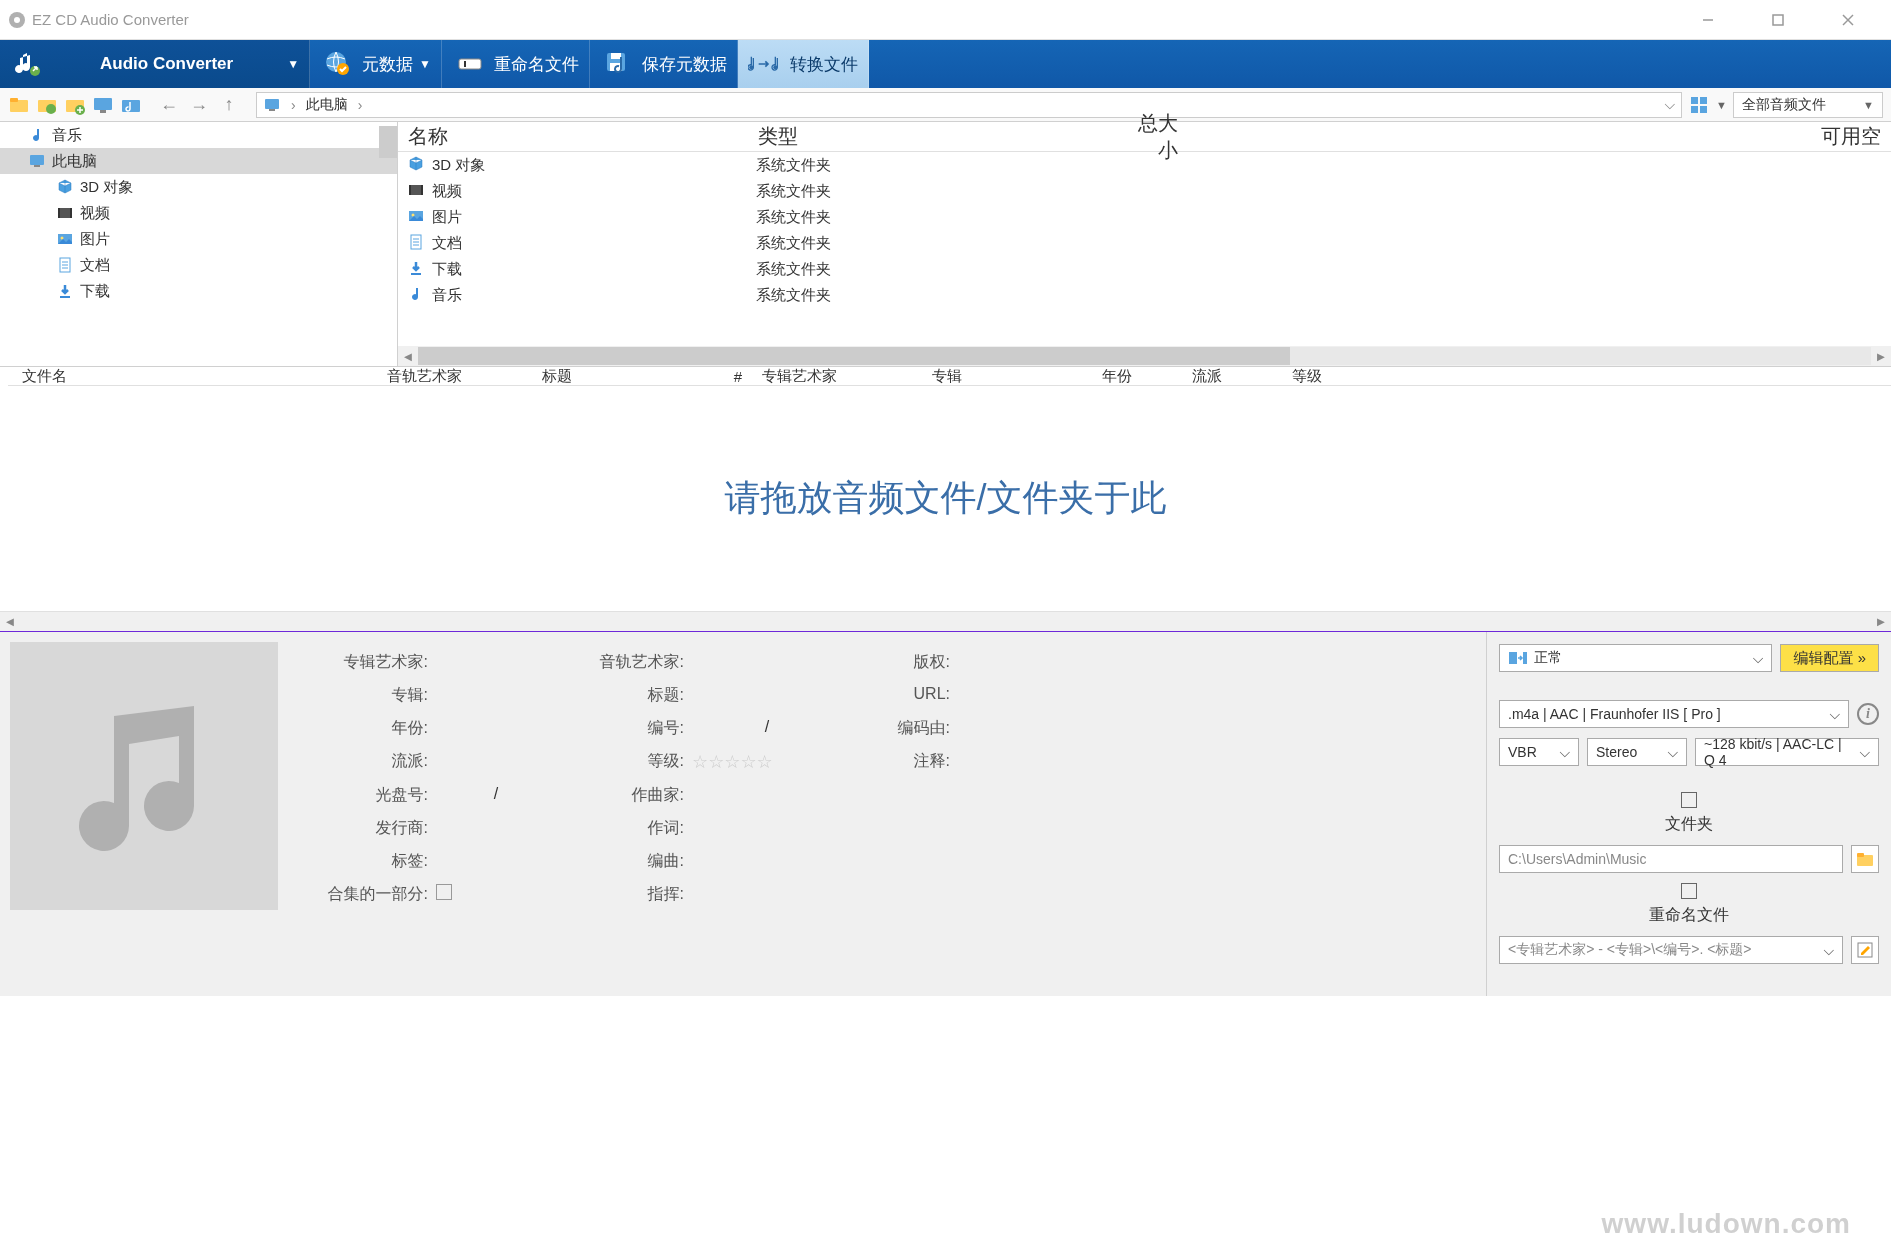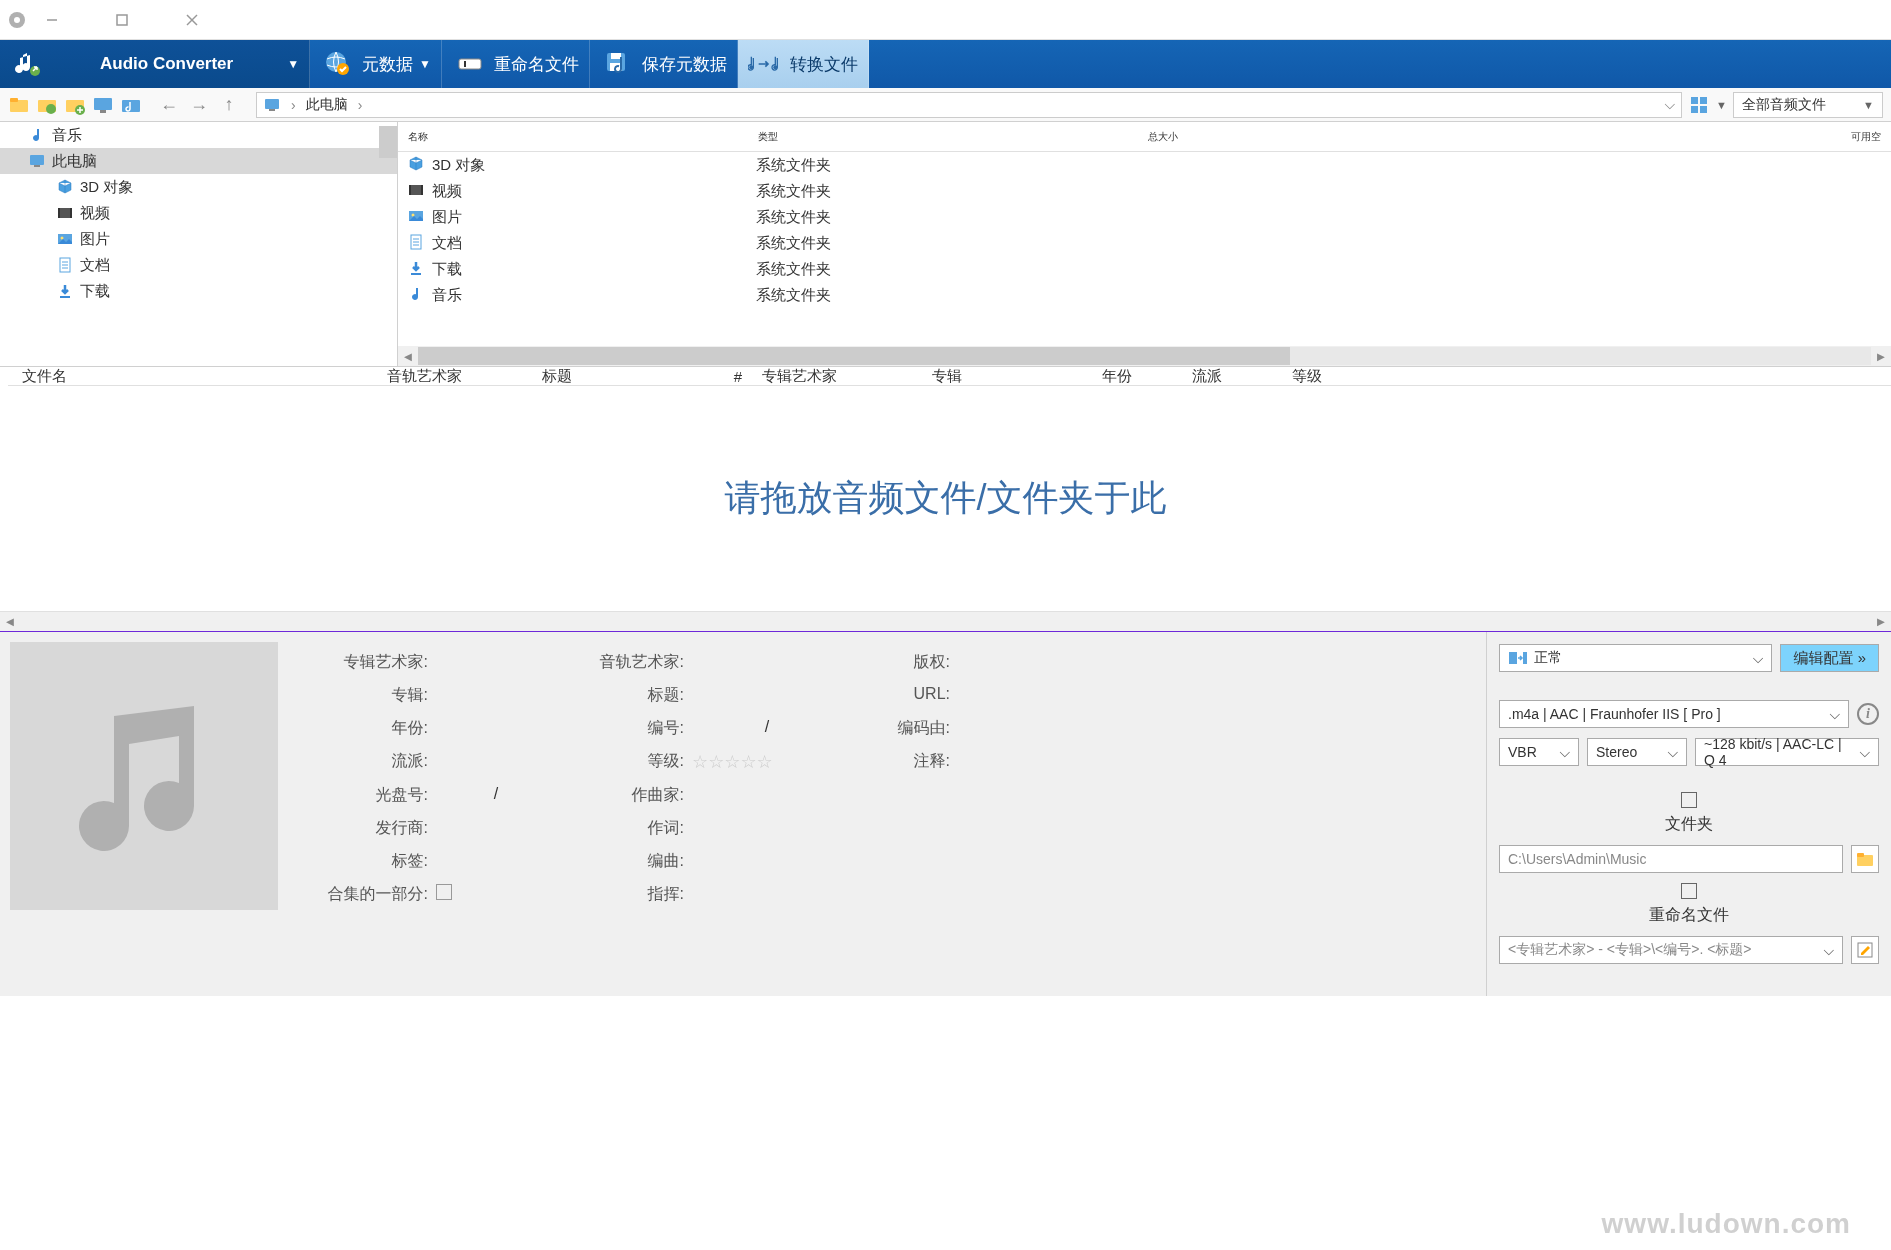--- a/index.html
+++ b/index.html
@@ -37,21 +37,21 @@
 
 .split-top { display: flex; height: 245px; border-bottom: 1px solid #d0d0d0; }
 .tree-panel { width: 398px; border-right: 1px solid #d0d0d0; overflow-y: auto; background: #fff; position: relative; }
 .tree-item { display: flex; align-items: center; height: 26px; padding-left: 28px; gap: 6px; cursor: pointer; font-size: 15px; }
 .tree-item.child { padding-left: 56px; }
 .tree-item.selected { background: #d8d8d8; }
 .tree-item .ticon { width: 18px; height: 18px; display: flex; align-items: center; justify-content: center; }
 .tree-scroll-thumb { position: absolute; right: 0; top: 4px; width: 18px; height: 32px; background: #ccc; border-radius: 0; }
 
 .file-list { flex: 1; display: flex; flex-direction: column; background: #fff; position: relative; }
-.fl-header { display: flex; height: 30px; border-bottom: 1px solid #e0e0e0; align-items: center; font-size: 10px; color: #333; }
+.fl-header { display: flex; height: 30px; border-bottom: 1px solid #e0e0e0; align-items: center; font-size: 20px; color: #333; }
 .fl-col { padding: 0 10px; }
 .fl-rows { flex: 1; overflow-y: auto; }
 .fl-row { display: flex; height: 26px; align-items: center; font-size: 15px; }
 .fl-row .ficon { width: 18px; height: 18px; margin: 0 6px 0 10px; }
 .fl-hscroll { height: 20px; background: #f0f0f0; display: flex; align-items: center; }
 .fl-hscroll .track { flex: 1; height: 18px; background: #e8e8e8; position: relative; }
 .fl-hscroll .thumb { position: absolute; left: 0; top: 0; height: 18px; width: 60%; background: #ccc; }
 
 
 .track-header { height: 19px; display: flex; align-items: center; border-bottom: 1px solid #e0e0e0; font-size: 15px; padding: 0 4px; margin-left: 8px; }
@@ -70,21 +70,21 @@
 .meta-grid { flex: 1; padding: 20px 10px; display: grid; grid-template-columns: 130px 120px 120px 150px 100px 100px; gap: 12px 8px; align-content: start; color: #555; font-size: 16px; }
 .meta-label { text-align: right; }
 .meta-val { text-align: left; color: #333; }
 .meta-stars { color: #ccc; font-size: 18px; }
 .meta-checkbox { width: 16px; height: 16px; border: 1px solid #999; display: inline-block; }
 
 .encode-panel { width: 405px; background: #f0f0f0; border-left: 1px solid #d0d0d0; padding: 12px; display: flex; flex-direction: column; gap: 10px; }
 .enc-row { display: flex; gap: 8px; align-items: center; }
 .enc-select { background: #fff; border: 1px solid #aaa; height: 28px; padding: 0 8px; display: flex; align-items: center; gap: 6px; cursor: pointer; font-size: 14px; }
 .enc-select .dd { margin-left: auto; color: #666; }
-.enc-btn { background: #7dd3fc; border: 1px solid #aaa; height: 28px; padding: 0 12px; display: flex; align-items: center; cursor: pointer; font-size: 15px; }
+.enc-btn { background: #fde047; border: 1px solid #aaa; height: 28px; padding: 0 12px; display: flex; align-items: center; cursor: pointer; font-size: 15px; }
 .enc-input { background: #fff; border: 1px solid #aaa; height: 28px; padding: 0 8px; color: #888; flex: 1; display: flex; align-items: center; }
 .enc-check { display: flex; align-items: center; gap: 6px; font-size: 16px; flex-direction: column; }
 .enc-check .box { width: 16px; height: 16px; border: 1px solid #666; }
 .enc-icon-btn { width: 28px; height: 28px; background: #fff; border: 1px solid #aaa; display: flex; align-items: center; justify-content: center; cursor: pointer; }
 .info-circle { width: 22px; height: 22px; border: 2px solid #888; border-radius: 50%; display: flex; align-items: center; justify-content: center; color: #888; font-weight: bold; font-family: serif; font-style: italic; }
 
 .watermark { position: absolute; right: 40px; bottom: 10px; font-size: 28px; color: #d0d0d0; font-weight: bold; letter-spacing: 1px; }
 
 .scroll-arrow { color: #888; font-size: 13px; width: 20px; text-align: center; }
 
@@ -93,20 +93,21 @@
 </head>
 <body>
 
 <div class="titlebar">
   <span class="app-icon">
     <svg width="18" height="18" viewBox="0 0 18 18">
         <circle cx="9" cy="9" r="8" fill="#b0b0b0"></circle>
         <circle cx="9" cy="9" r="3" fill="#fff"></circle>
       </svg>
   </span>
+  <span class="title">EZ CD Audio Converter</span>
   <div class="win-controls">
     <span class="win-btn">
         <svg width="12" height="12">
           <line x1="1" y1="6" x2="11" y2="6" stroke="#999" stroke-width="1.5"></line>
         </svg>
       </span>
     <span class="win-btn">
         <svg width="12" height="12">
           <rect x="1" y="1" width="10" height="10" fill="none" stroke="#999" stroke-width="1.5"></rect>
         </svg>

